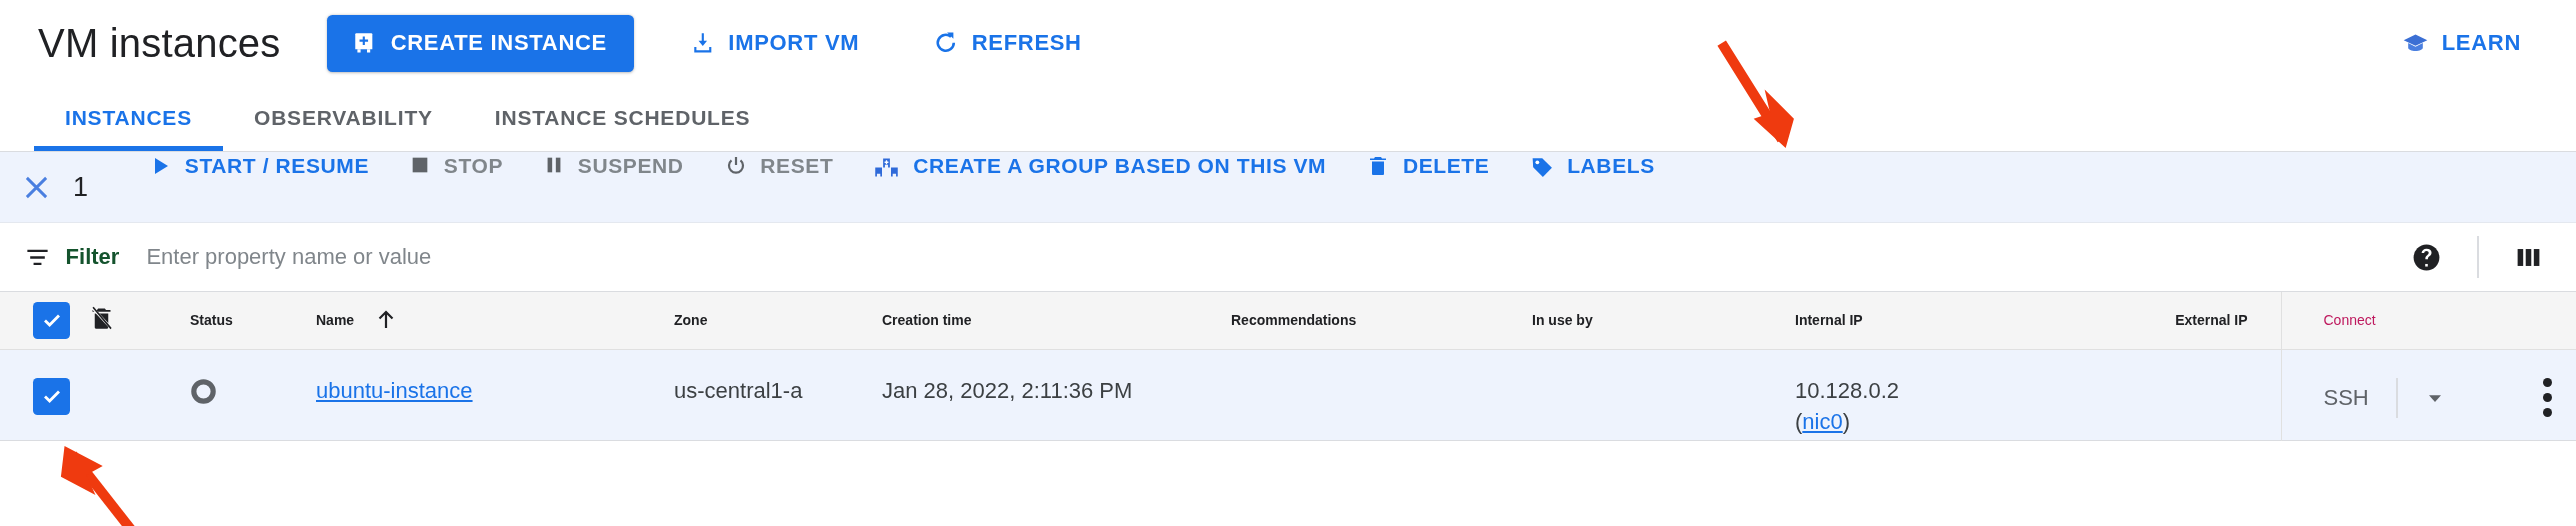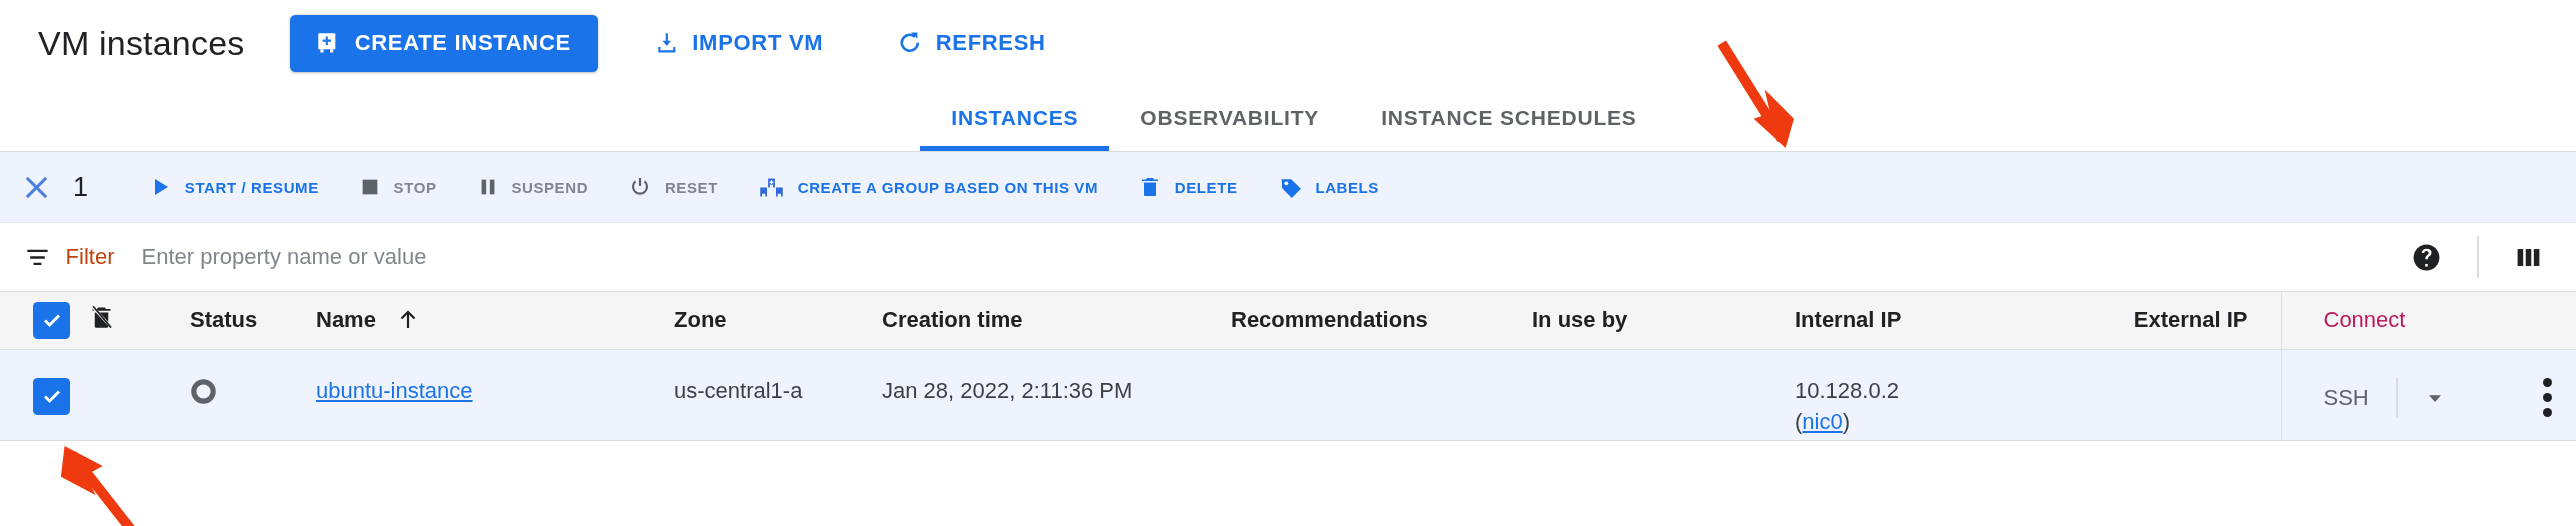--- a/index.html
+++ b/index.html
@@ -9,21 +9,21 @@
     font-family: "Liberation Sans", sans-serif;
     overflow: hidden;
   }
   .page { position: relative; width: 2576px; height: 526px; background:#fff; }
 
   
   .header {
     height: 86px; display: flex; align-items: center;
     padding: 0 37px 0 38px; background:#fff;
   }
-  .page-title { font-size: 34px; color:#202124; font-weight: 400; letter-spacing:0.2px; }
+  .page-title { font-size: 40px; color:#202124; font-weight: 400; letter-spacing:0.2px; }
 
   .create-btn {
     display:flex; align-items:center; gap:14.6px;
     margin-left: 46px;
     background:#1a73e8; color:#fff;
     height:57px; padding: 0 27px 0 24px;
     border-radius:5.5px; border:none;
     font-size:22px; font-weight:600; letter-spacing:0.7px;
     box-shadow:0 0.9px 2.7px rgba(60,64,67,.35);
     cursor:pointer; white-space:nowrap;
@@ -35,66 +35,66 @@
     padding: 0 18px; height:55px; white-space:nowrap;
   }
   .text-btn.sp { margin-left:38px; }
   .learn-btn { margin-left:auto; }
 
   .icon { display:inline-flex; align-items:center; justify-content:center; flex:0 0 auto; }
 
   
   .tabs {
     height:66px; display:flex; align-items:flex-end;
-    padding-left: 12px; border-bottom:0.9px solid #dadce0; background:#fff;justify-content:center;
+    padding-left: 34px; border-bottom:0.9px solid #dadce0; background:#fff;
   }
   .tab {
     position:relative; height:66px; display:flex; align-items:center;
     padding: 0 31px; font-size:21px; font-weight:600; letter-spacing:0.8px;
     color:#5f6368; background:none; border:none; cursor:pointer; white-space:nowrap;
   }
   .tab.active { color:#1a73e8; }
   .tab.active::after {
     content:""; position:absolute; left:0; right:0; bottom:0;
     height:4.6px; background:#1a73e8;
   }
 
   
   .actionbar {
     height:71px; display:flex; align-items:center;
     background:#eef3fd; padding-left:20px; border-bottom:0.9px solid #e4e8ef;
   }
   .sel-count { font-size:27px; color:#202124; margin-left:20px; margin-right:40px; }
   .act {
-    display:flex; align-items:center; gap:12.8px;
+    display:flex; align-items:flex-start; gap:12.8px;
     background:none; border:none; cursor:pointer;
-    font-size:15px; font-weight:600; letter-spacing:0.6px;
+    font-size:21px; font-weight:600; letter-spacing:0.6px;
     color:#1a73e8; padding:0 20px; height:66px; white-space:nowrap;
   }
   .act.disabled { color:#80868b; cursor:default; }
 
   
   .filterbar {
     height:69px; display:flex; align-items:center;
     padding: 0 33px 0 24px; border-bottom:0.9px solid #dadce0; background:#fff;
   }
-  .filter-label { font-size:22px; color:#c2410c; font-weight:400; margin-left:14.6px; }
+  .filter-label { font-size:22px; color:#14532d; font-weight:700; margin-left:14.6px; }
   .filter-input {
     margin-left:27px; border:none; outline:none; flex:1;
     font-size:22px; color:#3c4043; font-family:"Liberation Sans", sans-serif;
     background:transparent;
   }
   .filter-input::placeholder { color:#80868b; }
   .vsep { width:1.8px; height:42px; background:#dadce0; margin:0 35px; }
 
   
   table { width:100%; border-collapse:collapse; table-layout:fixed; }
   thead th {
     background:#f5f5f5; height:57px; text-align:left;
-    font-size:22px; font-weight:700; color:#202124;
+    font-size:14px; font-weight:700; color:#202124;
     padding:0; vertical-align:middle; border-bottom:0.9px solid #e0e0e0;
     white-space:nowrap;
   }
   tbody td {
     background:#eef3fd; height:91px; vertical-align:top;
     padding-top:28px; font-size:22px; color:#3c4043; white-space:nowrap;
   }
   tbody tr { border-bottom:0.9px solid #dadce0; }
 
   .c-check   { width:88px;  padding-left:33px; }
@@ -166,20 +166,29 @@
     <button class="text-btn sp">
       <span class="icon">
         <svg width="25.6" height="25.6" viewBox="0 0 24 24">
           <path fill="none" stroke="#1a73e8" stroke-width="2.4" d="M19.5 12a7.5 7.5 0 1 1-2.6-5.7"></path>
           <path fill="#1a73e8" d="M13.2 2.4h5.9v5.9z"></path>
         </svg>
       </span>
       <span>REFRESH</span>
     </button>
 
+    <button class="text-btn learn-btn">
+      <span class="icon">
+        <svg width="27" height="27" viewBox="0 0 24 24">
+          <path fill="#3b6fd4" d="M12 4 1.5 9 12 14l10.5-5z"></path>
+          <path fill="#4a7fe0" d="M5.5 11.6v4.1c0 1.6 2.9 3 6.5 3s6.5-1.4 6.5-3v-4.1L12 14.8z"></path>
+        </svg>
+      </span>
+      <span>LEARN</span>
+    </button>
   </div>
 
   <div class="tabs">
     <button class="tab active">INSTANCES</button>
     <button class="tab">OBSERVABILITY</button>
     <button class="tab">INSTANCE SCHEDULES</button>
   </div>
 
   <div class="actionbar">
     <span class="icon">

